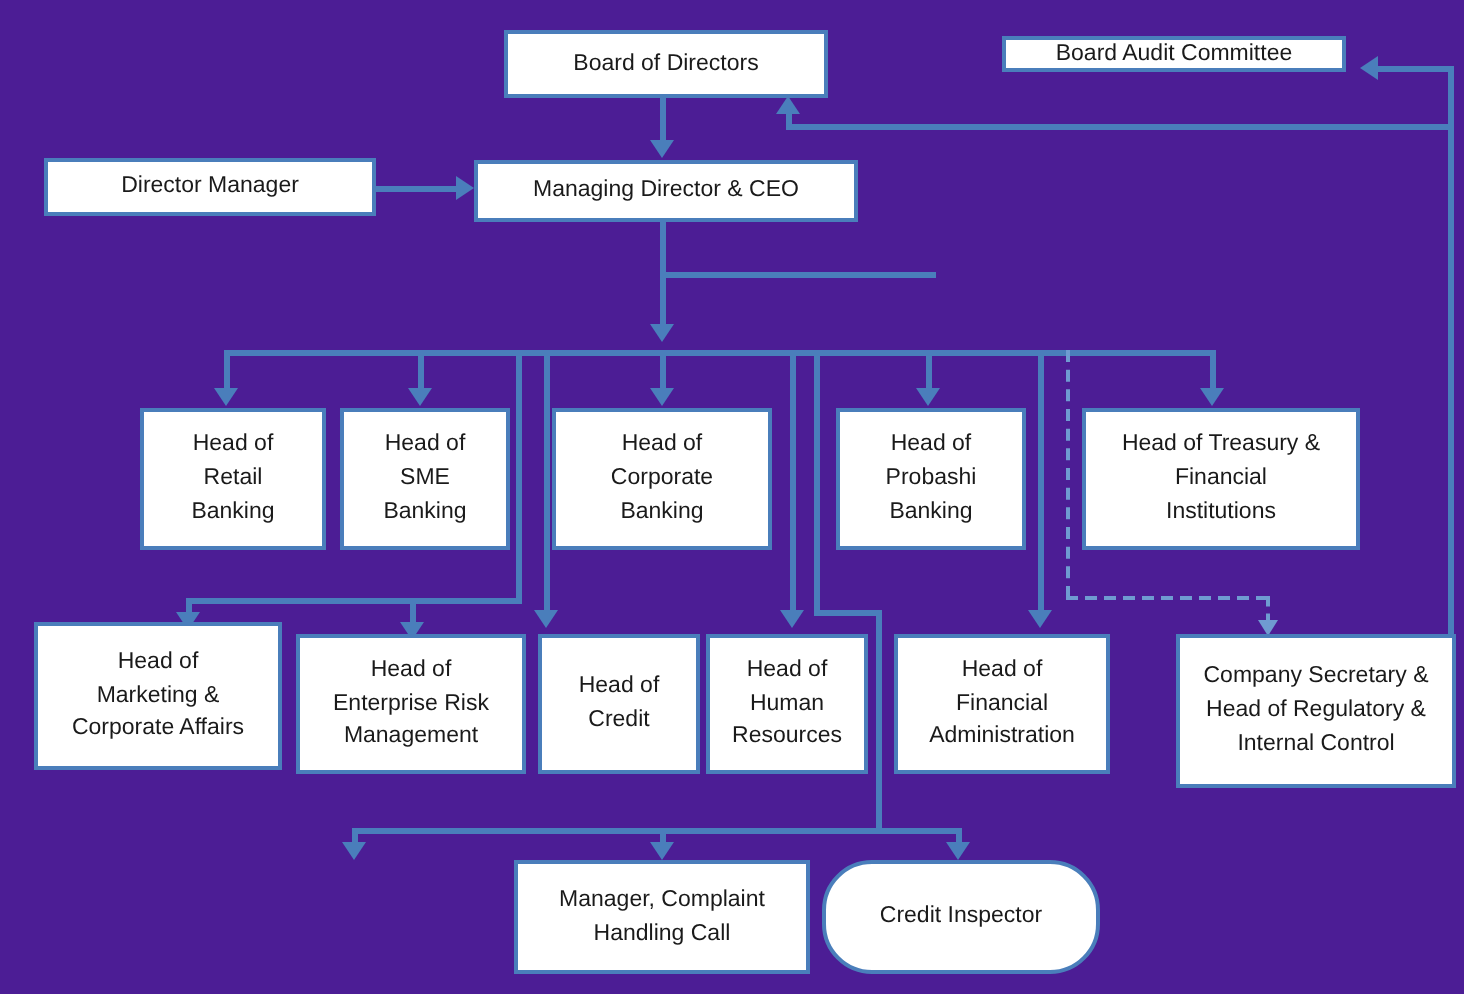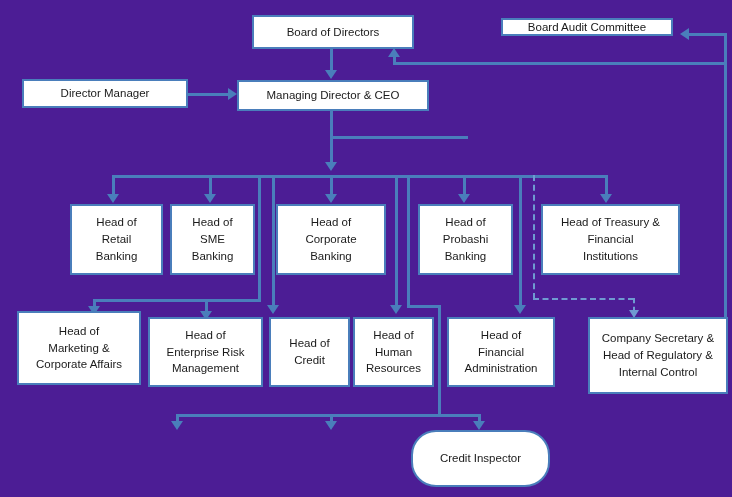--- a/index.html
+++ b/index.html
@@ -192,16 +192,18 @@
 
   <div class="node" style="left:447px;top:317px;width:108px;height:70px;">Head of
 Financial
 Administration</div>
 
   <div class="node wide" style="left:565px;top:317px;width:140px;height:77px;margin-left:23px;">Company Secretary &amp;
 Head of Regulatory &amp;
 Internal Control</div>
 
 
+  <div class="node" style="left:257px;top:430px;width:148px;height:57px;">Manager, Complaint
+Handling Call</div>
 
   <div class="node" style="left:411px;top:430px;width:139px;height:57px;border-radius:25px;">Credit Inspector</div>
 
 </div>
 
 </body></html>

